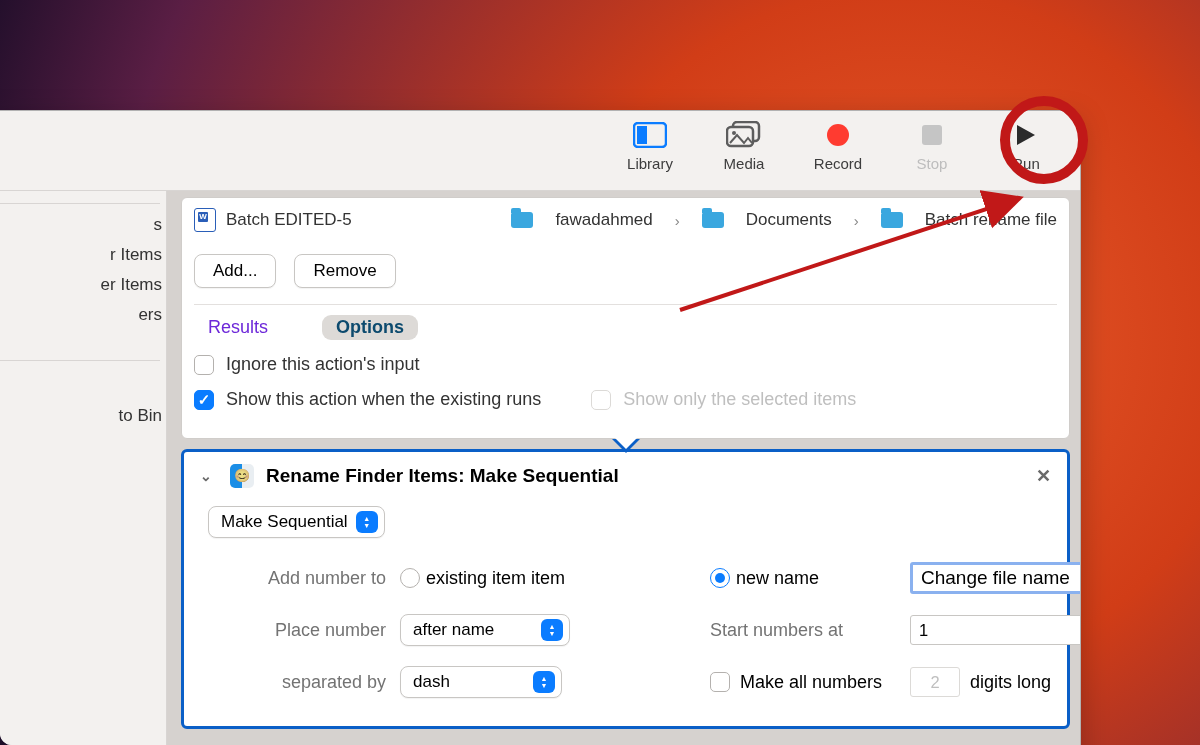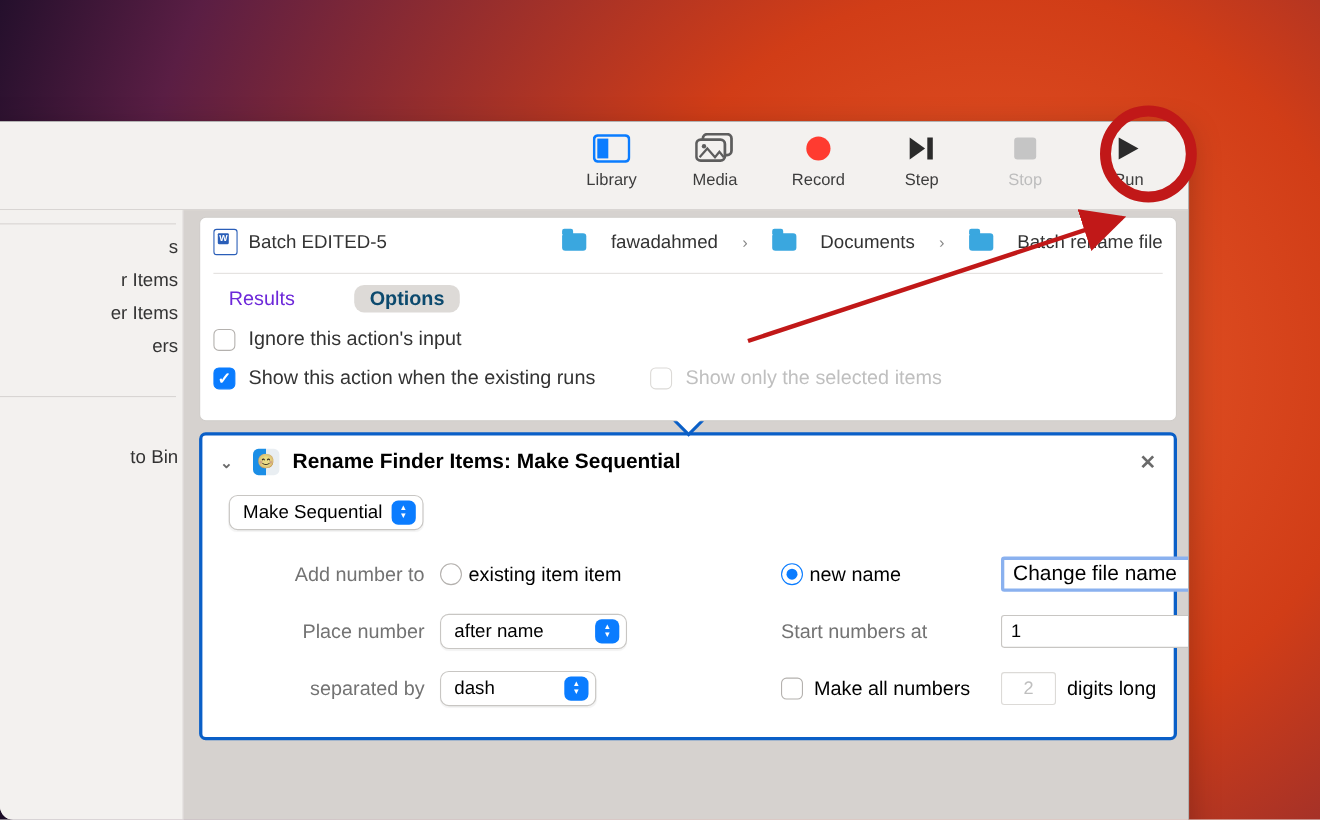--- a/index.html
+++ b/index.html
@@ -108,29 +108,20 @@
       <span>Media</span>
     </div>
     <div class="tbtn">
       <span class="ico">
         <svg width="26" height="26">
             <circle cx="13" cy="13" r="11" fill="#ff3b30"></circle>
           </svg>
       </span>
       <span>Record</span>
     </div>
-    <div class="tbtn">
-      <span class="ico">
-        <svg width="26" height="24">
-            <path d="M2 2 L16 12 L2 22 Z" fill="#2b2b2b"></path>
-            <rect x="18" y="2" width="5" height="20" fill="#2b2b2b"></rect>
-          </svg>
-      </span>
-      <span>Step</span>
-    </div>
     <div class="tbtn off">
       <span class="ico">
         <svg width="22" height="22">
             <rect x="1" y="1" width="20" height="20" rx="3" fill="#c5c5c5"></rect>
           </svg>
       </span>
       <span>Stop</span>
     </div>
     <div class="tbtn">
       <span class="ico">
@@ -162,20 +153,24 @@
           <span class="folder"></span>
           <span>fawadahmed</span>
           <span class="chev">›</span>
           <span class="folder"></span>
           <span>Documents</span>
           <span class="chev">›</span>
           <span class="folder"></span>
           <span>Batch rename file</span>
         </span>
       </div>
+      <div class="btnrow">
+        <button class="macbtn">Add...</button>
+        <button class="macbtn">Remove</button>
+      </div>
       <div class="tabs">
         <div class="tab">Results</div>
         <div class="tab sel">Options</div>
       </div>
       <div class="opts">
         <div class="ckrow">
           <span class="ckbox"></span>
           <span>Ignore this action's input</span>
         </div>
         <div class="ckrow">
@@ -222,21 +217,21 @@
           <span class="selarrow">
               <span>▲</span>
               <span>▼</span>
             </span>
         </span>
         <span></span>
         <span class="rt" style="text-align:left">Start numbers at</span>
         <input class="plainfield" value="1" style="">
 
         <span class="rt">separated by</span>
-        <span class="sel2" style="width:142px;justify-content:space-between">
+        <span class="sel2" style="width:162px;justify-content:space-between">
           <span>dash</span>
           <span class="selarrow">
               <span>▲</span>
               <span>▼</span>
             </span>
         </span>
         <span></span>
         <span style="display:flex;align-items:center;gap:10px;white-space:nowrap">
           <span class="ckbox"></span>
           <span>Make all numbers</span>

